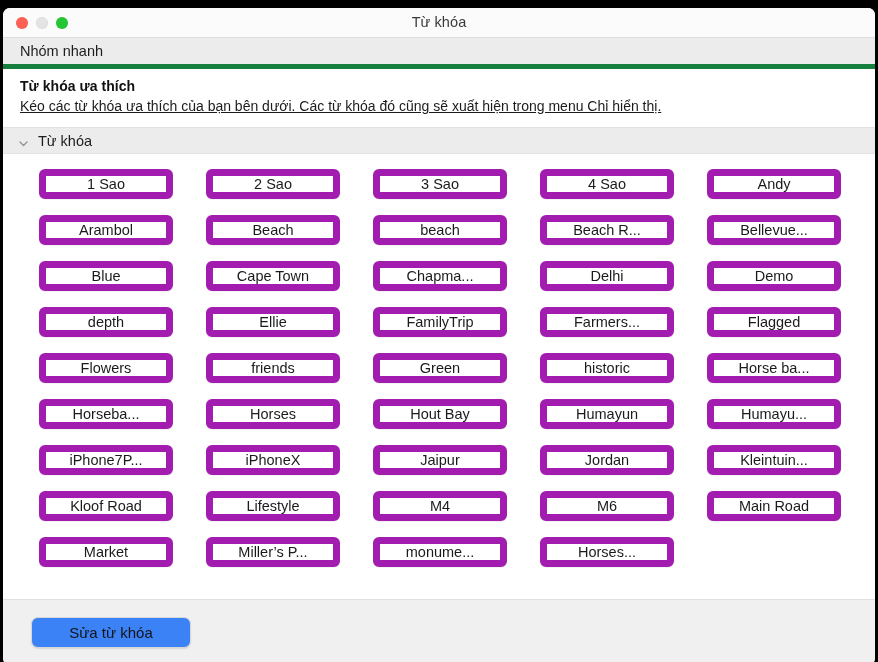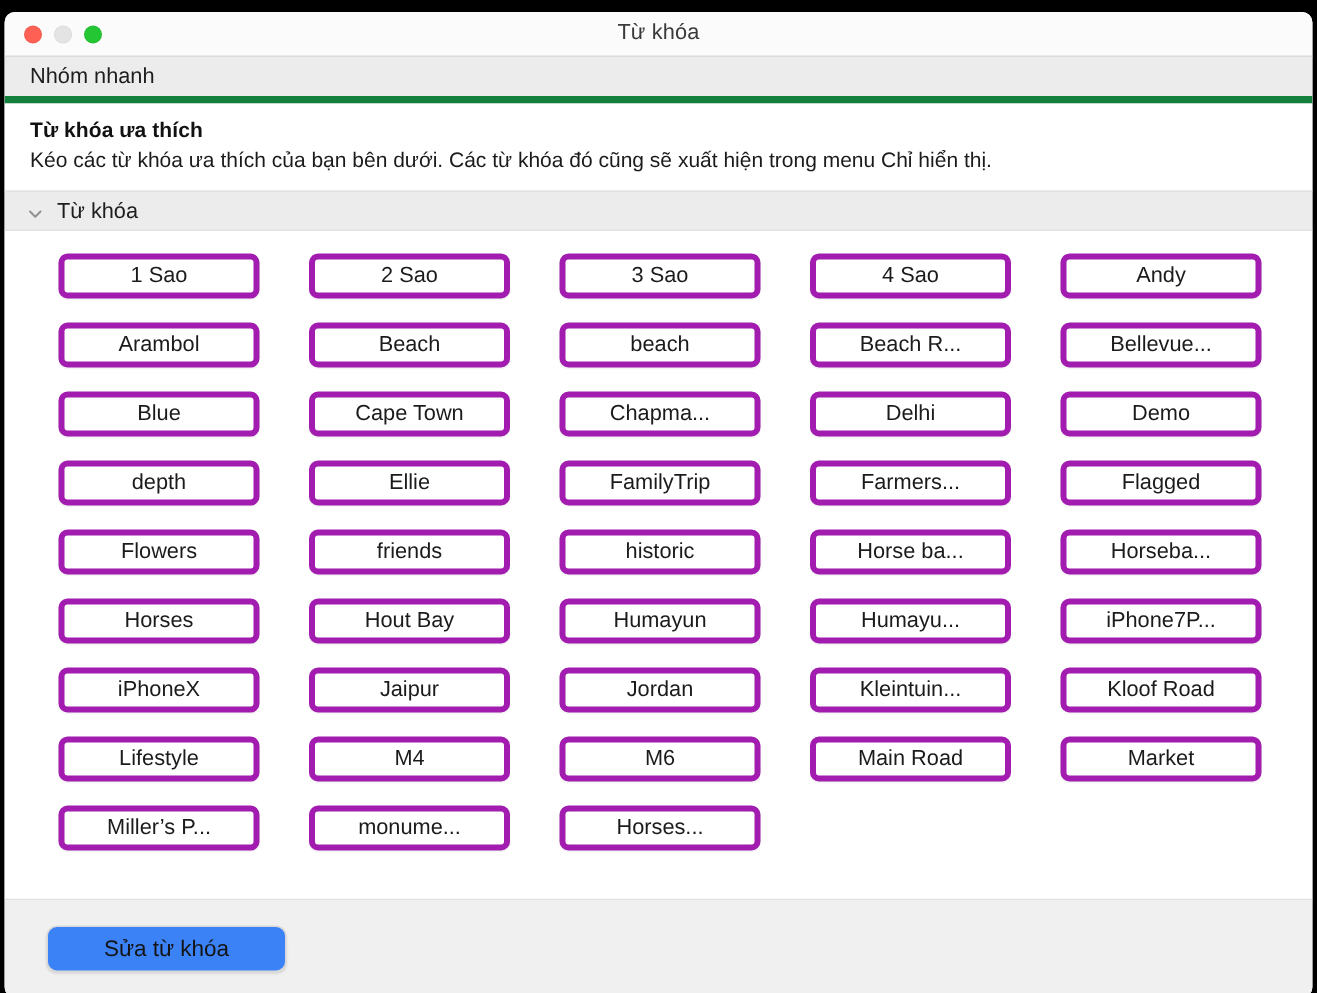--- a/index.html
+++ b/index.html
@@ -91,20 +91,21 @@
     font-weight: 700;
     color: #111111;
     margin-bottom: 3px;
     letter-spacing: 0.05px;
   }
   .fav-desc {
     font-size: 14px;
     color: #1b1b1b;
     line-height: 19px;
     max-width: 842px;
+    text-decoration: underline;
   }
 
   
   .section-header {
     height: 27px;
     min-height: 27px;
     background: #ececec;
     border-top: 1px solid #e2e2e2;
     border-bottom: 1px solid #e2e2e2;
     display: flex;
@@ -135,21 +136,21 @@
   .grid {
     display: grid;
     grid-template-columns: repeat(5, 134px);
     column-gap: 33px;
     row-gap: 16px;
     padding: 15px 0 14px 36px;
     box-sizing: border-box;
   }
   .kw {
     height: 30px;
-    border: 4px solid #a21caf;
+    border: 7px solid #a21caf;
     border-radius: 6px;
     background: #ffffff;
     box-shadow: 0 1px 1px rgba(0,0,0,0.055);
     display: flex;
     align-items: center;
     justify-content: center;
     font-size: 14.5px;
     color: #1b1b1b;
     box-sizing: border-box;
     padding: 0 5px;
@@ -237,20 +238,21 @@
         <div class="kw">Chapma...</div>
         <div class="kw">Delhi</div>
         <div class="kw">Demo</div>
         <div class="kw">depth</div>
         <div class="kw">Ellie</div>
         <div class="kw">FamilyTrip</div>
         <div class="kw">Farmers...</div>
         <div class="kw">Flagged</div>
         <div class="kw">Flowers</div>
         <div class="kw">friends</div>
+        <div class="kw">Green</div>
         <div class="kw">historic</div>
         <div class="kw">Horse ba...</div>
         <div class="kw">Horseba...</div>
         <div class="kw">Horses</div>
         <div class="kw">Hout Bay</div>
         <div class="kw">Humayun</div>
         <div class="kw">Humayu...</div>
         <div class="kw">iPhone7P...</div>
         <div class="kw">iPhoneX</div>
         <div class="kw">Jaipur</div>

